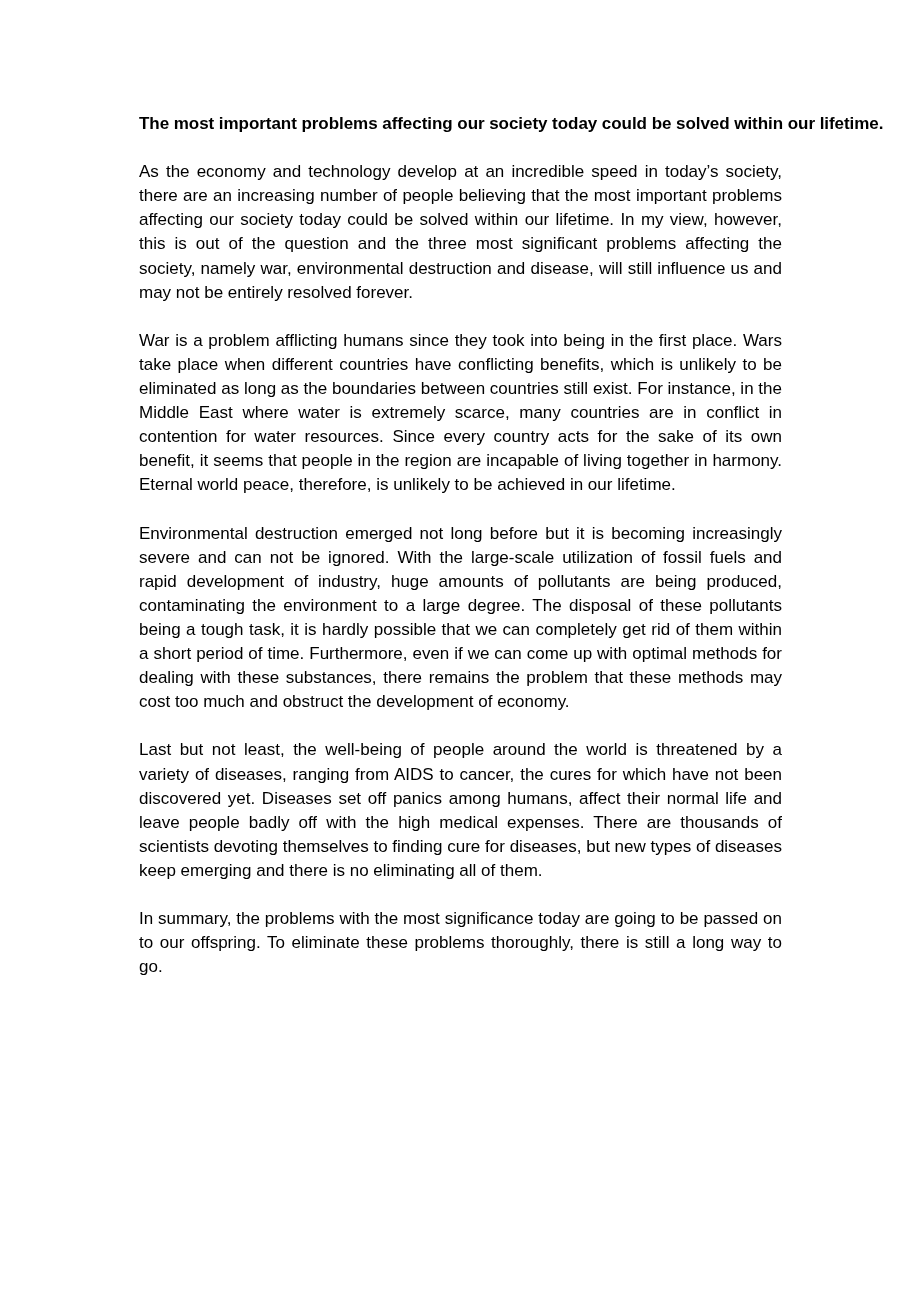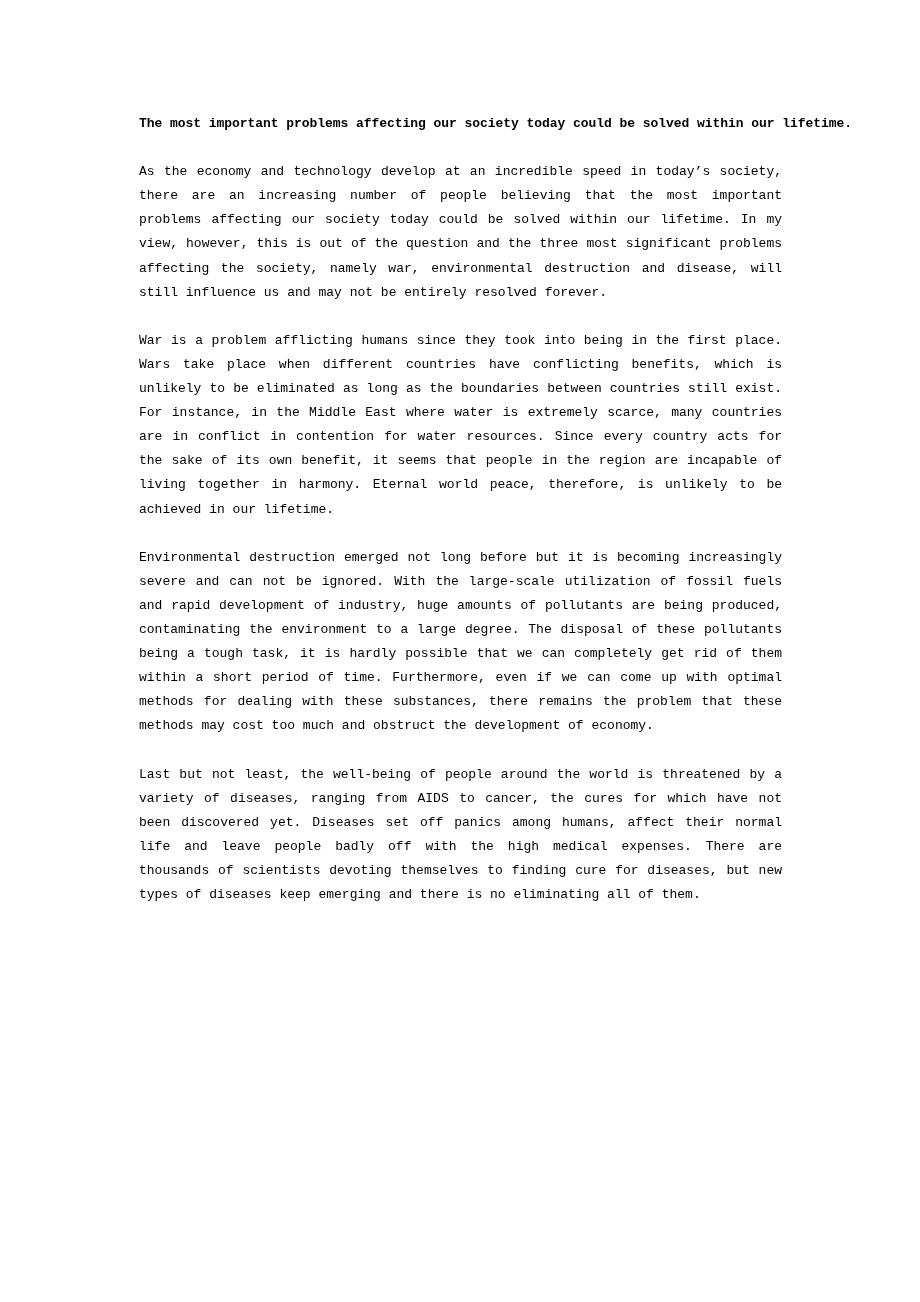--- a/index.html
+++ b/index.html
@@ -11,22 +11,22 @@
       width: 920px;
       height: 1302px;
       position: relative;
       overflow: hidden;
     }
     .page {
       position: absolute;
       left: 139px;
       top: 112px;
       width: 643px;
-      font-family: Liberation Mono, monospace;
-      font-size: 13px;
+      font-family: Liberation Sans, sans-serif;
+      font-size: 17px;
       line-height: 24.1px;
       color: #000000;
     }
     .title {
       font-weight: bold;
       margin: 0 0 24.1px 0;
       white-space: nowrap;
       letter-spacing: -0.05px;
     }
     .para {
@@ -37,13 +37,14 @@
   </style>
 </head>
 <body>
 
 <div class="page">
   <p class="title">The most important problems affecting our society today could be solved within our lifetime.</p>
   <p class="para">As the economy and technology develop at an incredible speed in today’s society, there are an increasing number of people believing that the most important problems affecting our society today could be solved within our lifetime. In my view, however, this is out of the question and the three most significant problems affecting the society, namely war, environmental destruction and disease, will still influence us and may not be entirely resolved forever.</p>
   <p class="para">War is a problem afflicting humans since they took into being in the first place. Wars take place when different countries have conflicting benefits, which is unlikely to be eliminated as long as the boundaries between countries still exist. For instance, in the Middle East where water is extremely scarce, many countries are in conflict in contention for water resources. Since every country acts for the sake of its own benefit, it seems that people in the region are incapable of living together in harmony. Eternal world peace, therefore, is unlikely to be achieved in our lifetime.</p>
   <p class="para">Environmental destruction emerged not long before but it is becoming increasingly severe and can not be ignored. With the large-scale utilization of fossil fuels and rapid development of industry, huge amounts of pollutants are being produced, contaminating the environment to a large degree. The disposal of these pollutants being a tough task, it is hardly possible that we can completely get rid of them within a short period of time. Furthermore, even if we can come up with optimal methods for dealing with these substances, there remains the problem that these methods may cost too much and obstruct the development of economy.</p>
   <p class="para">Last but not least, the well-being of people around the world is threatened by a variety of diseases, ranging from AIDS to cancer, the cures for which have not been discovered yet. Diseases set off panics among humans, affect their normal life and leave people badly off with the high medical expenses. There are thousands of scientists devoting themselves to finding cure for diseases, but new types of diseases keep emerging and there is no eliminating all of them.</p>
+  <p class="para">In summary, the problems with the most significance today are going to be passed on to our offspring. To eliminate these problems thoroughly, there is still a long way to go.</p>
 </div>
 
 </body></html>

